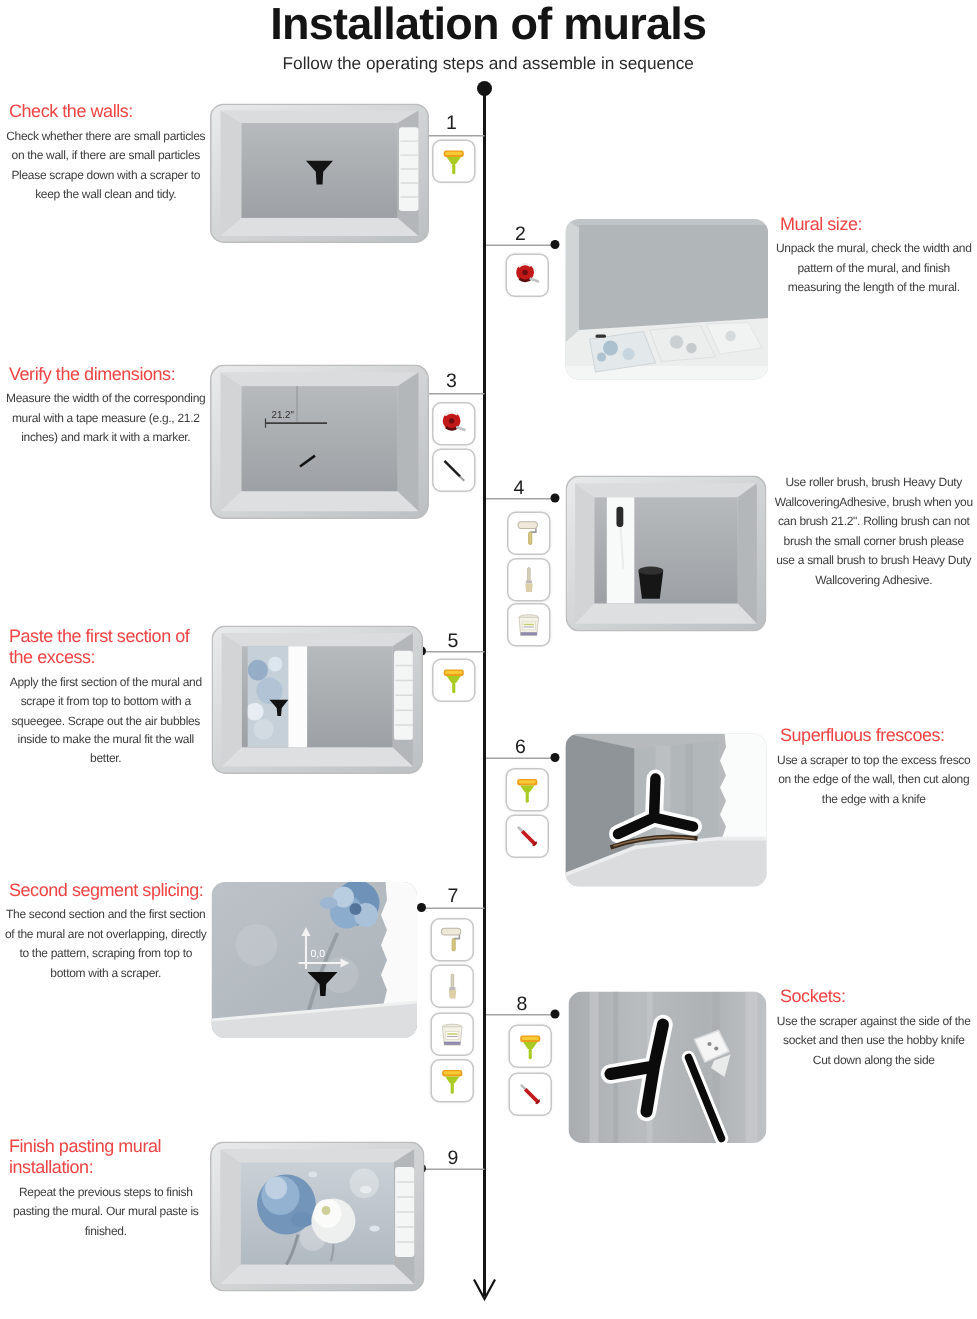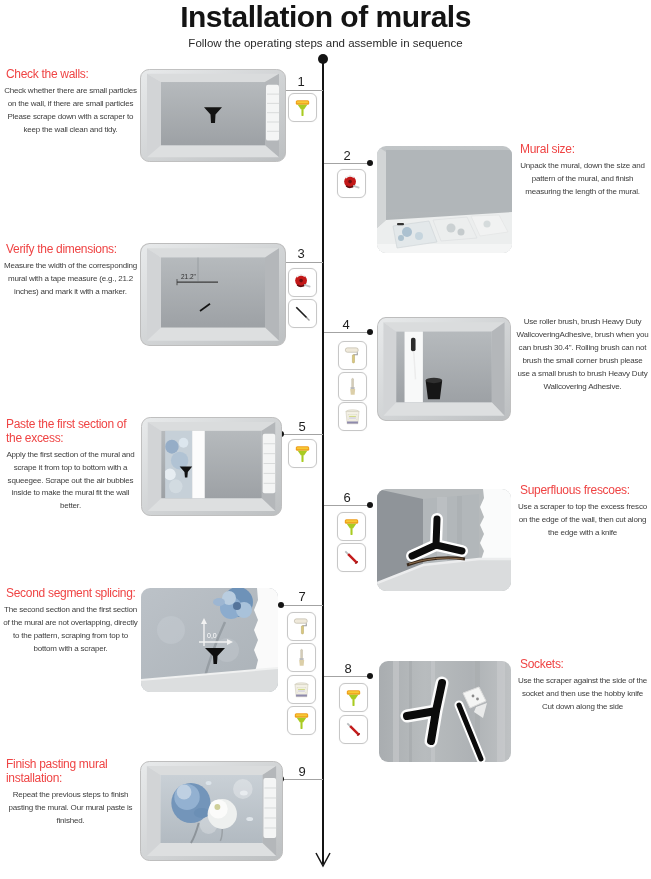--- a/index.html
+++ b/index.html
@@ -172,21 +172,21 @@
         <circle cx="74" cy="82" r="4.5" fill="#c3c9cc" opacity="0.8"></circle>
         <circle cx="84" cy="86" r="3.5" fill="#b5bcbf" opacity="0.7"></circle>
         <polygon points="94,70 122,69 131,86 103,90" fill="#f1f2f2" stroke="#e2e4e4" stroke-width="0.7"></polygon>
         <circle cx="110" cy="78" r="3.5" fill="#ced4d6" opacity="0.8"></circle>
         <rect x="20" y="77" width="7" height="2.2" rx="1" fill="#333"></rect>
       </g>
     </svg>
   </div>
   <div class="step-text right" style="top:143px">
     <div class="step-heading">Mural size:</div>
-    <div class="step-body">Unpack the mural, down the size and pattern of the mural, and finish measuring the length of the mural.</div>
+    <div class="step-body">Unpack the mural, check the width and pattern of the mural, and finish measuring the length of the mural.</div>
   </div>
 
   <div class="step-text left" style="top:243px">
     <div class="step-heading">Verify the dimensions:</div>
     <div class="step-body">Measure the width of the corresponding mural with a tape measure (e.g., 21.2 inches) and mark it with a marker.</div>
   </div>
   <div class="step-num" style="left:281px;top:246px">3</div>
   <div class="connector" style="left:281px;top:262px;width:42px"></div>
   <div class="conn-dot" style="left:278px;top:259px"></div>
   <div class="tool-box" style="left:288px;top:268px">
@@ -262,21 +262,21 @@
       <polygon points="7,95 21,82 125,82 139,95" fill="#dddfe0"></polygon>
       <rect x="21" y="14" width="104" height="68" fill="url(#r4b)"></rect>
       <rect x="30" y="14" width="20" height="68" fill="#f8f9f9"></rect>
       <rect x="37" y="20" width="5" height="13" rx="2" fill="#2b2b2b"></rect>
       <line x1="40" y1="33" x2="42" y2="60" stroke="#ececec" stroke-width="1.6"></line>
       <path d="M53,61 h18 l-2.5,18 h-13 z" fill="#161616"></path>
       <ellipse cx="62" cy="61" rx="9" ry="2.6" fill="#303030"></ellipse>
     </svg>
   </div>
   <div class="step-text right" style="top:316px">
-    <div class="step-body">Use roller brush, brush Heavy Duty WallcoveringAdhesive, brush when you can brush 30.4". Rolling brush can not brush the small corner brush please use a small brush to brush Heavy Duty Wallcovering Adhesive.</div>
+    <div class="step-body">Use roller brush, brush Heavy Duty WallcoveringAdhesive, brush when you can brush 21.2". Rolling brush can not brush the small corner brush please use a small brush to brush Heavy Duty Wallcovering Adhesive.</div>
   </div>
 
   <div class="step-text left" style="top:418px">
     <div class="step-heading">Paste the first section of the excess:</div>
     <div class="step-body">Apply the first section of the mural and scrape it from top to bottom with a squeegee. Scrape out the air bubbles inside to make the mural fit the wall better.</div>
   </div>
   <div class="step-num" style="left:282px;top:419px">5</div>
   <div class="connector" style="left:281px;top:434px;width:42px"></div>
   <div class="conn-dot" style="left:278px;top:431px"></div>
   <div class="tool-box" style="left:288px;top:439px">

